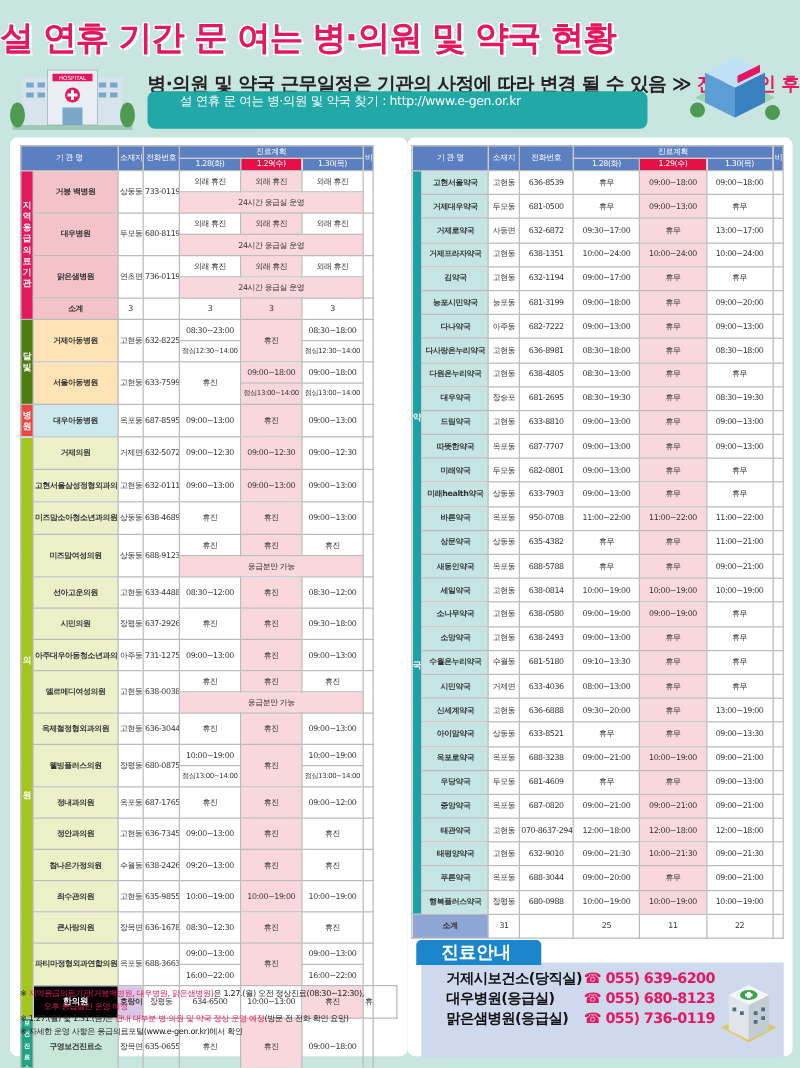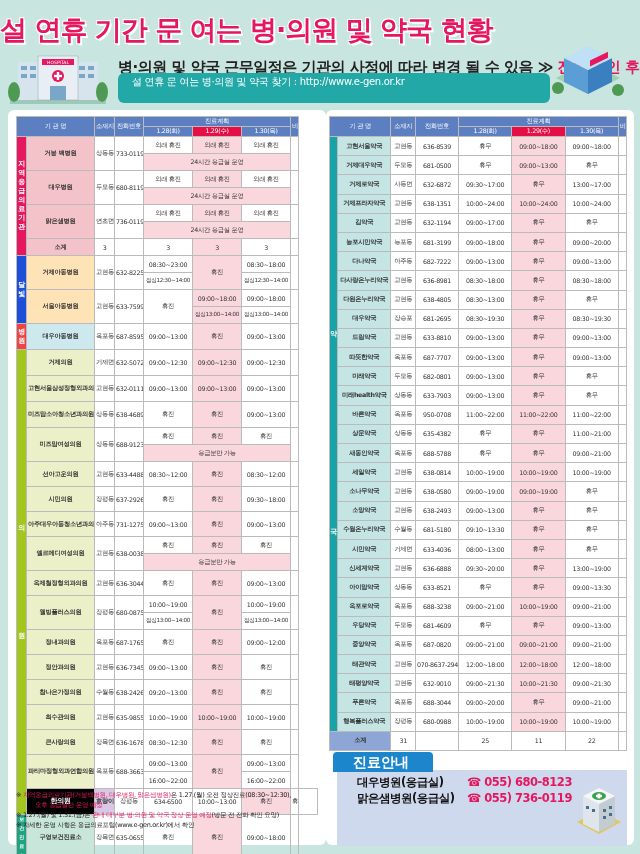--- a/index.html
+++ b/index.html
@@ -1,37 +1,37 @@
 <!DOCTYPE html>
 <html><head>
 <meta charset="utf-8">
 <style>
 *{box-sizing:border-box;margin:0;padding:0}
 body{width:640px;height:854px;background:#c8e6df;font-family:"DejaVu Sans","Liberation Sans",sans-serif;position:relative;overflow:hidden;color:#333}
 .header{position:absolute;left:0;top:0;width:640px;height:112px}
 .title{position:absolute;left:0;right:0;top:12px;font-size:27px;font-weight:bold;color:#e5175e;letter-spacing:-1px;text-shadow:2px 2px 0 #fff,-1px -1px 0 #fff,1px -1px 0 #fff,-1px 1px 0 #fff}
 .subtitle{position:absolute;left:118px;top:58px;font-size:15px;font-weight:bold;color:#222;letter-spacing:-0.5px}
 .subtitle .hl{color:#e5175e}
-.infobox{position:absolute;left:118px;top:73px;width:432px;height:30px;background:#21a8a7;border-radius:6px;color:#fff;font-size:10px;line-height:13px;padding:2px 0 0 14px;letter-spacing:-0.3px}
+.infobox{position:absolute;left:118px;top:73px;width:400px;height:30px;background:#21a8a7;border-radius:6px;color:#fff;font-size:10px;line-height:13px;padding:2px 0 0 26px;letter-spacing:-0.3px}
 .illus{position:absolute}
 .hosp{left:8px;top:48px;width:100px;height:58px}
 .pharm{left:546px;top:38px;width:84px;height:70px}
 .panel{position:absolute;background:#fff;border-radius:6px}
 .lp{left:8px;top:110px;width:318px;height:735px}
 .rp{left:326px;top:110px;width:308px;height:735px}
 table{border-collapse:collapse;font-size:6.3px;letter-spacing:-0.3px;table-layout:fixed}
 td,th{border:1px solid #bbb;text-align:center;vertical-align:middle;padding:0 1px;white-space:nowrap;overflow:hidden}
 th{background:#5b7fc0;color:#fff;font-weight:normal}
 th.day29{background:#e50f45}
 .lt{position:absolute;left:16px;top:116px;width:302px}
 .rt{position:absolute;left:329px;top:116px;width:298px}
 .lt td{height:17px}
 .cat{color:#fff;font-size:7px;font-weight:bold;line-height:9px;white-space:normal;width:10px;padding:0}
 .c-em{background:#e5175e}.n-em{background:#f4c2c9}
-.c-dal{background:#1d4ed8}.n-dal{background:#fde3b5}
+.c-dal{background:#4d7c0f}.n-dal{background:#fde3b5}
 .c-byeong{background:#ef4444}.n-byeong{background:#cde9ed}
 .c-ui{background:#a2c61e}.n-ui{background:#ecf0c8}
 .c-han{background:#000000}.n-han{background:#d9c7e6}
 .c-bo{background:#21a382}.n-bo{background:#c8e6d9}
 .n-yak{background:#c5e5e4}
 .c-yak{background:#1aa3a6}
 .name{font-weight:bold;color:#333}
 .pink{background:#f9d7dc}
 .sub{font-size:5.6px}
 .total td{background:#fff}
@@ -713,20 +713,24 @@
 <div class="notes">
   <div><span>※ </span><span class="red">지역응급의료기관(거붕백병원, 대우병원, 맑은샘병원)</span><span>은 1.27.(월) 오전 정상진료(08:30~12:30),</span></div>
   <div class="red" style="padding-left:19px">오후 응급실만 운영 예정</div>
   <div><span>※ 1.27.(월) 및 1.31.(금)은 </span><span class="red">관내 대부분 병·의원 및 약국 정상 운영 예정</span><span>(방문 전 전화 확인 요망)</span></div>
   <div>※ 자세한 운영 사항은 응급의료포털(www.e-gen.or.kr)에서 확인</div>
 </div>
 
 <div class="guide">
   <div class="guide-box">
     <div class="grow">
+        <span class="g-name">거제시보건소(당직실)</span>
+        <span class="g-phone">☎ 055) 639-6200</span>
+      </div>
+    <div class="grow">
         <span class="g-name">대우병원(응급실)</span>
         <span class="g-phone">☎ 055) 680-8123</span>
       </div>
     <div class="grow">
         <span class="g-name">맑은샘병원(응급실)</span>
         <span class="g-phone">☎ 055) 736-0119</span>
       </div>
   </div>
   <div class="guide-tab">진료안내</div>
   <svg class="gicon" viewBox="0 0 52 62">

